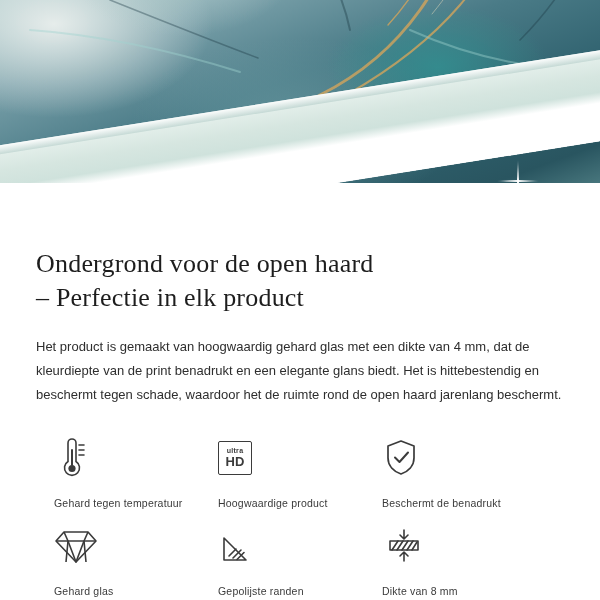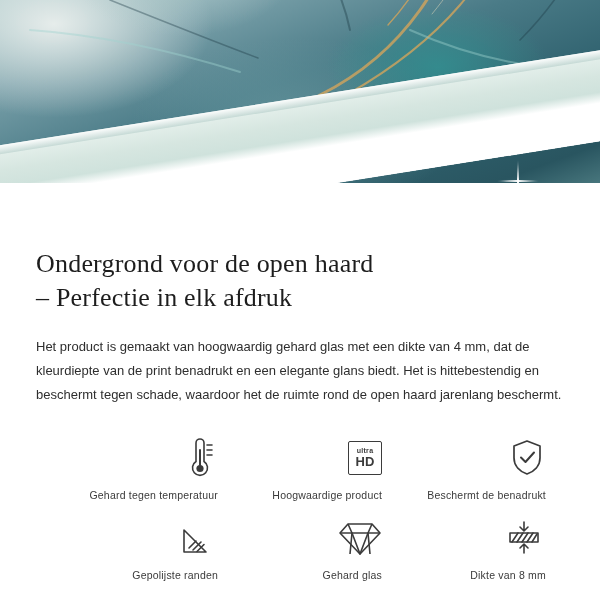--- a/index.html
+++ b/index.html
@@ -123,22 +123,23 @@
   .features {
     margin-top: 28px;
     display: grid;
     grid-template-columns: repeat(3, 1fr);
     grid-row-gap: 14px;
     padding: 0 18px;
   }
   .feature {
     display: flex;
     flex-direction: column;
-    align-items: flex-end;
+    align-items: flex-start;
     text-align: center;
+    gap: 8px;
   }
   .feature-icon {
     height: 46px;
     display: flex;
     align-items: center;
     justify-content: center;
   }
   .feature-label {
     margin-top: 8px;
     font-size: 10.5px;
@@ -209,21 +210,21 @@
     </div>
     <div class="sparkle" style="left:536px; top:184px; width:22px; height:22px;">
       <div class="h"></div>
         <div class="v"></div>
     </div>
   </div>
 
   <div class="content">
     <h1 class="headline">
       <span>Ondergrond voor de open haard</span>
-      <span class="l2">– Perfectie in elk afdruk</span>
+      <span class="l2">– Perfectie in elk product</span>
     </h1>
 
     <p class="body-text">Het product is gemaakt van hoogwaardig gehard glas met een dikte van 4 mm, dat de kleurdiepte van de print benadrukt en een elegante glans biedt. Het is hittebestendig en beschermt tegen schade, waardoor het de ruimte rond de open haard jarenlang beschermt.</p>
 
     <div class="features">
 
       <div class="feature">
         <div class="feature-icon">
           <svg width="36" height="44" viewBox="0 0 36 44" fill="none" stroke="#3b3b3b" stroke-width="1.6" stroke-linecap="round">
             <path d="M14 7 a4 4 0 0 1 8 0 v18.5 a7.5 7.5 0 1 1 -8 0 Z"></path>
@@ -246,47 +247,47 @@
       </div>
 
       <div class="feature">
         <div class="feature-icon">
           <svg width="38" height="44" viewBox="0 0 38 44" fill="none" stroke="#3b3b3b" stroke-width="1.7" stroke-linecap="round" stroke-linejoin="round">
             <path d="M19 5 L32 10 v12 c0 8 -6 13.5 -13 16 c-7 -2.5 -13 -8 -13 -16 V10 Z"></path>
             <path d="M13 21.5 l4.5 4.5 L26 16.5" stroke-width="2"></path>
           </svg>
         </div>
         <div class="feature-label">Beschermt de benadrukt</div>
-      </div>
-
-      <div class="feature">
-        <div class="feature-icon">
-          <svg width="40" height="40" viewBox="0 0 40 40" fill="none" stroke="#3b3b3b" stroke-width="1.6" stroke-linejoin="round" stroke-linecap="round">
-            <path d="M6 34 V12 L28 34 Z"></path>
-            <path d="M11 30 l7 -7 M15 32 l8 -8 M19 33.5 l7 -7"></path>
-          </svg>
-        </div>
-        <div class="feature-label">Gepolijste randen</div>
       </div>
 
       <div class="feature">
         <div class="feature-icon">
           <svg width="44" height="40" viewBox="0 0 44 40" fill="none" stroke="#3b3b3b" stroke-width="1.6" stroke-linejoin="round">
             <path d="M10 6 h24 l8 9 -20 21 -20 -21 Z"></path>
             <path d="M2 15 h40"></path>
             <path d="M10 6 l4 9 -2 21"></path>
             <path d="M34 6 l-4 9 2 21"></path>
             <path d="M14 15 l8 21 8 -21"></path>
           </svg>
         </div>
         <div class="feature-label">Gehard glas</div>
       </div>
 
       <div class="feature">
         <div class="feature-icon">
+          <svg width="40" height="40" viewBox="0 0 40 40" fill="none" stroke="#3b3b3b" stroke-width="1.6" stroke-linejoin="round" stroke-linecap="round">
+            <path d="M6 34 V12 L28 34 Z"></path>
+            <path d="M11 30 l7 -7 M15 32 l8 -8 M19 33.5 l7 -7"></path>
+          </svg>
+        </div>
+        <div class="feature-label">Gepolijste randen</div>
+      </div>
+
+      <div class="feature">
+        <div class="feature-icon">
           <svg width="44" height="40" viewBox="0 0 44 40" fill="none" stroke="#3b3b3b" stroke-width="1.6" stroke-linecap="round" stroke-linejoin="round">
             <path d="M22 4 v8 M18 9 l4 4 4 -4"></path>
             <rect x="8" y="15" width="28" height="9"></rect>
             <path d="M10 24 l6 -9 M15 24 l6 -9 M20 24 l6 -9 M25 24 l6 -9 M30 24 l5 -8"></path>
             <path d="M22 35 v-8 M18 30 l4 -4 4 4"></path>
           </svg>
         </div>
         <div class="feature-label">Dikte van 8 mm</div>
       </div>
 

